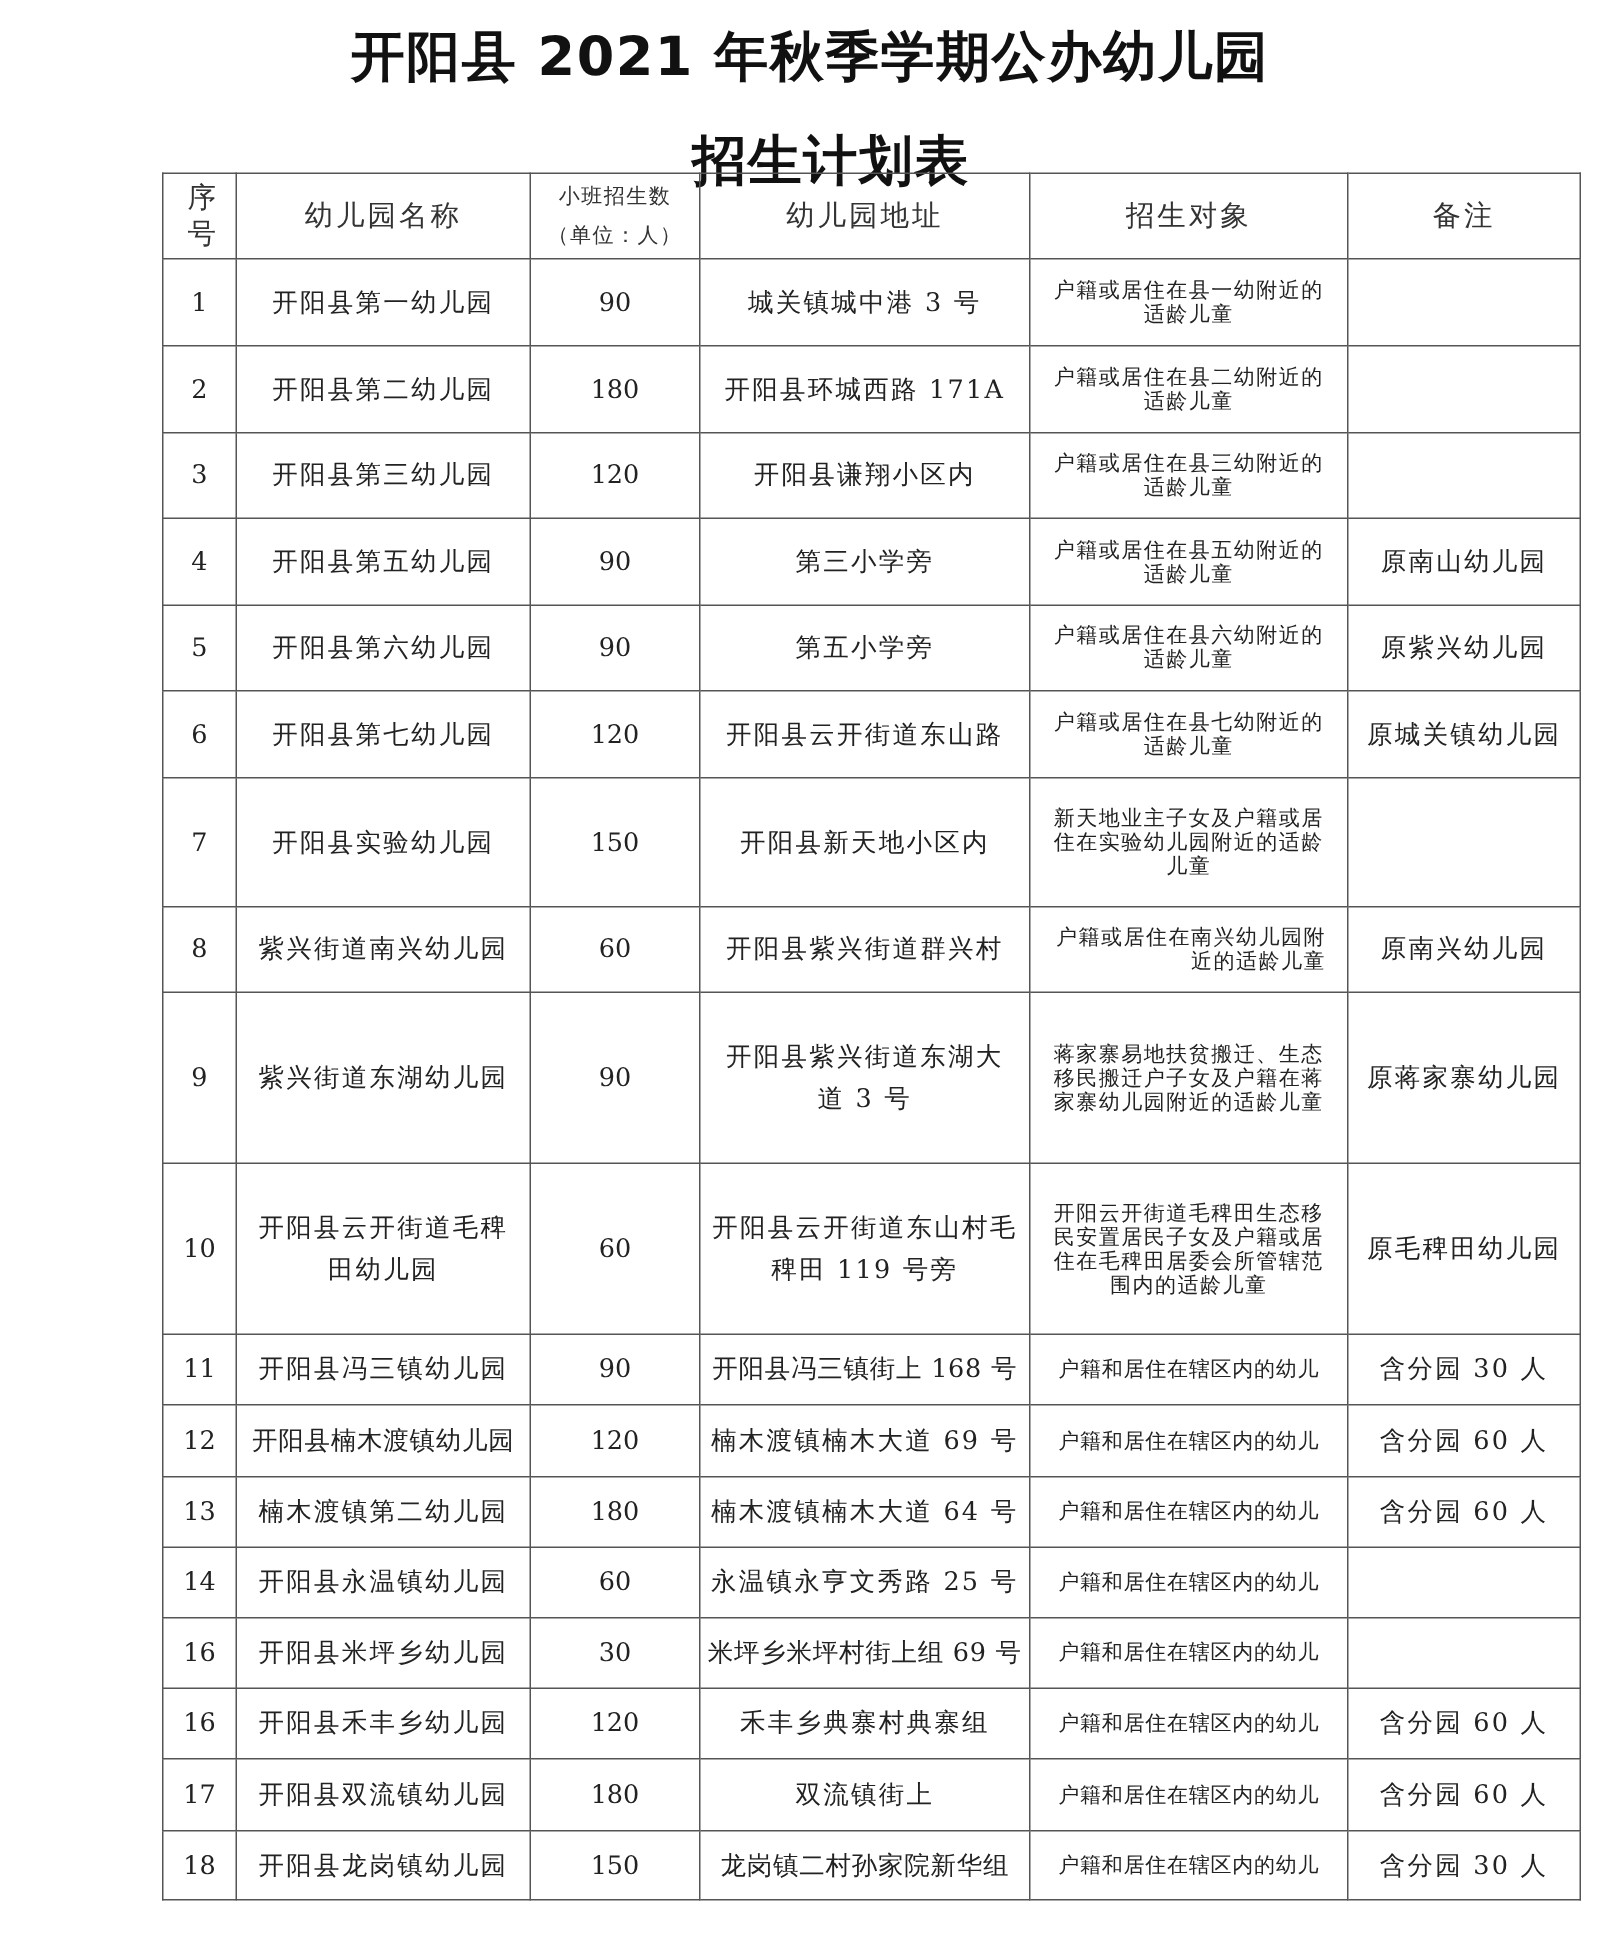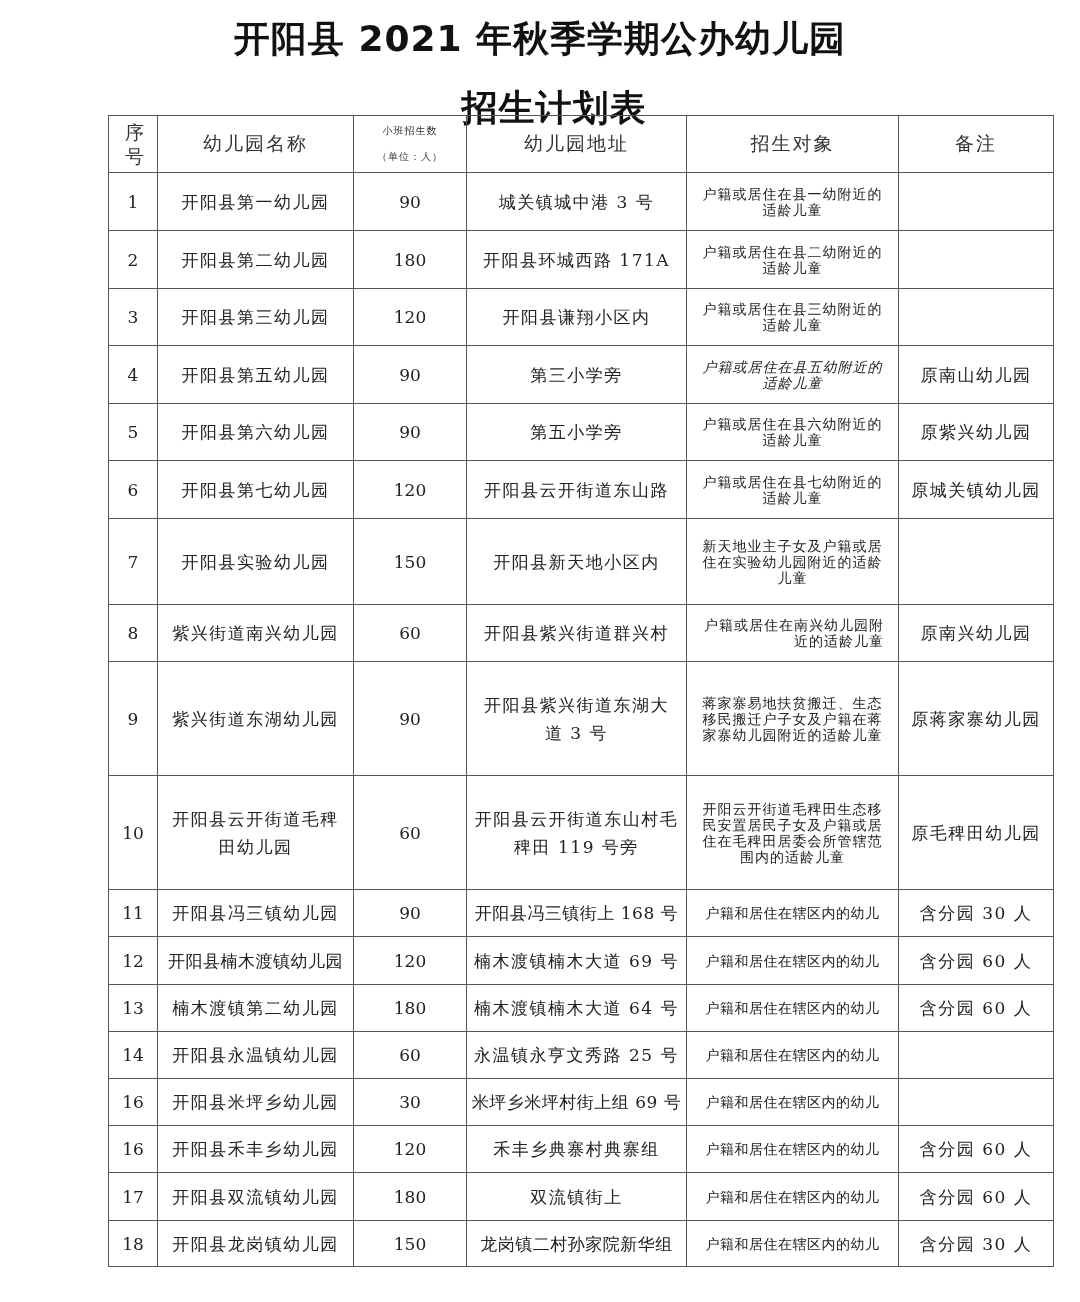--- a/index.html
+++ b/index.html
@@ -8,21 +8,21 @@
   .title { position:absolute; left:0; width:1080px; text-align:center;
            font-family: "DejaVu Sans", "Liberation Sans", sans-serif;
            font-weight:bold; color:#111; font-size:36px; line-height:40px; letter-spacing:1px; }
   .t1 { top:19px; }
   .t2 { top:88px;padding-left:14px; }
   table { position:absolute; left:108px; top:115px; border-collapse:collapse;
           table-layout:fixed; width:945px; }
   td, th { border:1.5px solid #555; text-align:center; vertical-align:middle;
            padding:0 2px; font-weight:normal; overflow:hidden; }
   th { font-size:19px; color:#333; letter-spacing:2px; }
-  th.small { font-size:10px; line-height:26px; letter-spacing:1px; }
+  th.small { font-size:14px; line-height:26px; letter-spacing:1px; }
   td { font-size:17px; letter-spacing:1.5px; line-height:28px; }
   td.num { font-size:17px; letter-spacing:0; }
   td.target { font-size:14px; line-height:16px; letter-spacing:1px; }
   td.target2 { font-size:14px; letter-spacing:0.5px; }
   td.addr-tight { letter-spacing:0.5px; }
 </style>
 </head>
 <body>
 
 <div class="title t1">开阳县 2021 年秋季学期公办幼儿园</div>
@@ -73,21 +73,21 @@
     <td class="num">120</td>
     <td>开阳县谦翔小区内</td>
     <td class="target" style="padding: 0px 14px;">户籍或居住在县三幼附近的适龄儿童</td>
     <td></td>
   </tr>
       <tr style="height: 58px;">
     <td class="num">4</td>
     <td>开阳县第五幼儿园</td>
     <td class="num">90</td>
     <td>第三小学旁</td>
-    <td class="target" style="padding: 0px 14px; font-style: italic;">户籍或居住在县五幼附近的适龄儿童</td>
+    <td class="target" style="padding: 0px 14px;">户籍或居住在县五幼附近的适龄儿童</td>
     <td>原南山幼儿园</td>
   </tr>
       <tr style="height: 57px;">
     <td class="num">5</td>
     <td>开阳县第六幼儿园</td>
     <td class="num">90</td>
     <td>第五小学旁</td>
     <td class="target" style="padding: 0px 14px;">户籍或居住在县六幼附近的适龄儿童</td>
     <td>原紫兴幼儿园</td>
   </tr>

